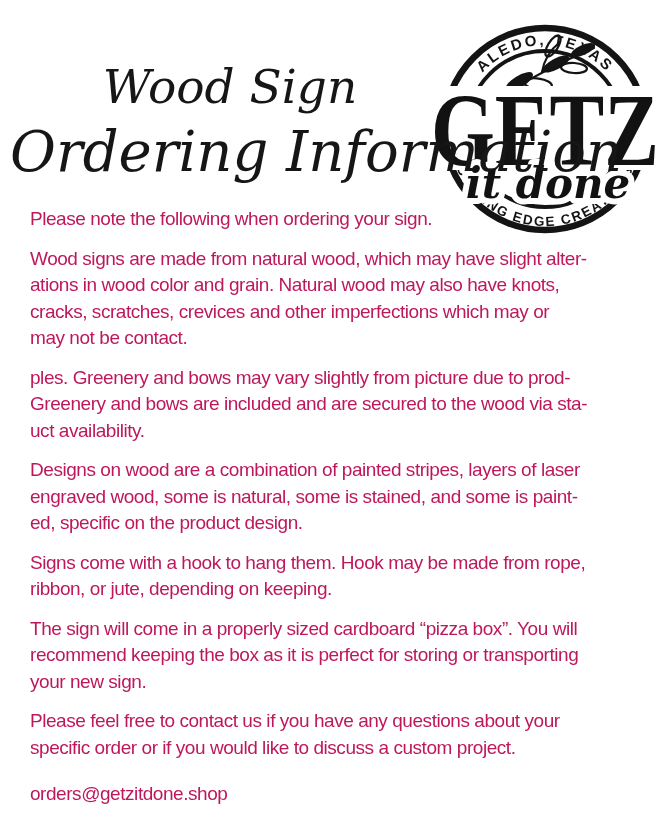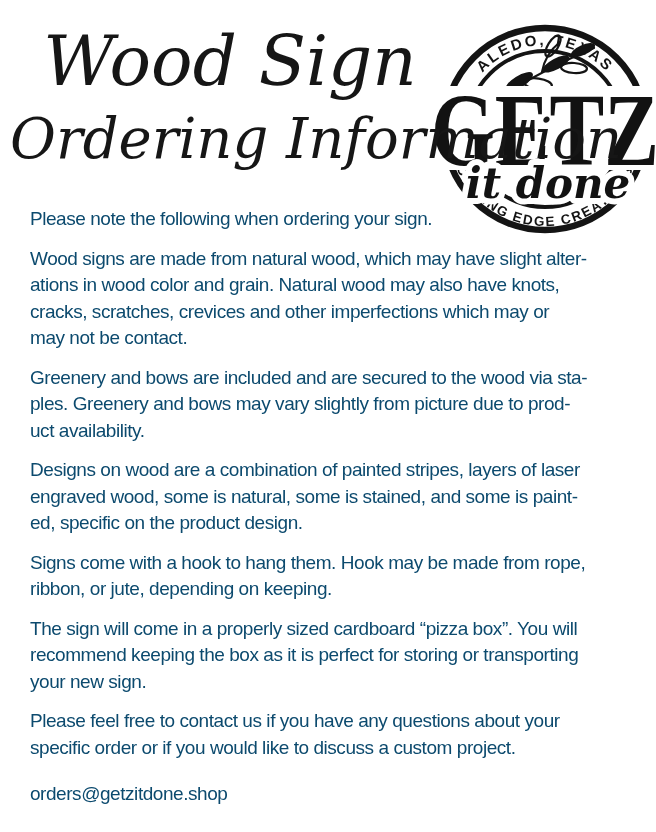--- a/index.html
+++ b/index.html
@@ -18,23 +18,24 @@
     left: 10px;
     top: 18px;
     width: 440px;
     text-align: center;
     color: #161616;
     font-family: "DejaVu Serif", serif;
     font-style: italic;
     z-index: 2;
   }
   .title-line1 {
-    font-size: 69px;
+    font-size: 47px;
     line-height: 1.25;
     white-space: nowrap;
+    margin-top: 40px;
   }
   .title-line2 {
     font-size: 56px;
     line-height: 1.25;
     white-space: nowrap;
   }
   
   .logo {
     position: absolute;
     left: 420px;
@@ -75,21 +76,21 @@
     stroke: #ffffff;
     stroke-width: 12px;
     stroke-linejoin: round;
   }
   
   .body-text {
     position: absolute;
     left: 30px;
     top: 206px;
     width: 605px;
-    color: #0c4a6e;
+    color: #be185d;
     font-size: 19px;
     letter-spacing: -0.45px;
     line-height: 26.5px;
   }
   .para { margin: 0 0 13px 0; }
   .line { display: block; white-space: pre; }
   .email-line { display: block; white-space: pre; margin-top: 20px; }
 </style>
 </head>
 <body>
@@ -145,22 +146,22 @@
     </p>
 
     <p class="para">
       <span class="line">Wood signs are made from natural wood, which may have slight alter-</span>
       <span class="line">ations in wood color and grain. Natural wood may also have knots,</span>
       <span class="line">cracks, scratches, crevices and other imperfections which may or</span>
       <span class="line">may not be contact.</span>
     </p>
 
     <p class="para">
+      <span class="line">ples. Greenery and bows may vary slightly from picture due to prod-</span>
       <span class="line">Greenery and bows are included and are secured to the wood via sta-</span>
-      <span class="line">ples. Greenery and bows may vary slightly from picture due to prod-</span>
       <span class="line">uct availability.</span>
     </p>
 
     <p class="para">
       <span class="line">Designs on wood are a combination of painted stripes, layers of laser</span>
       <span class="line">engraved wood, some is natural, some is stained, and some is paint-</span>
       <span class="line">ed, specific on the product design.</span>
     </p>
 
     <p class="para">

